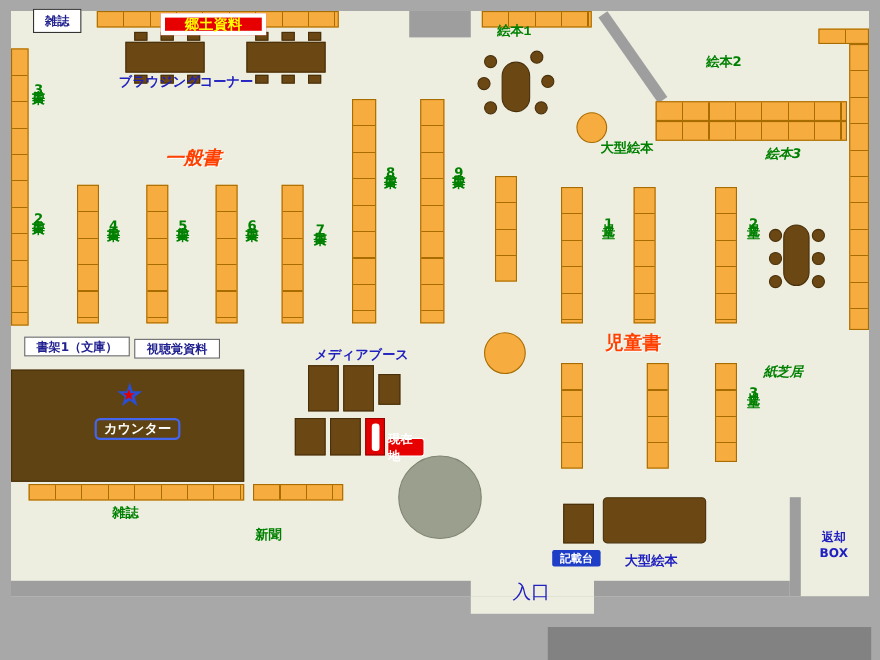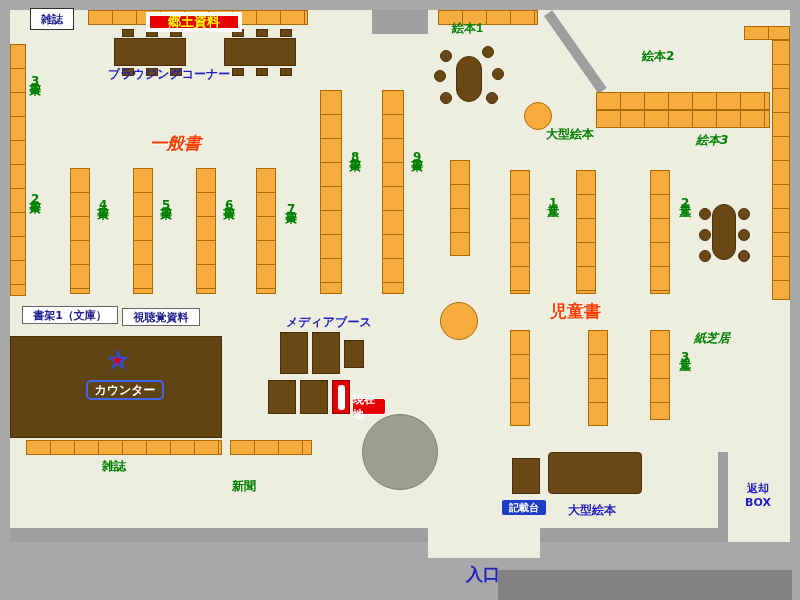--- a/index.html
+++ b/index.html
@@ -14,21 +14,21 @@
   .pillar{position:absolute;background:#9AA08D;border:1px solid #7E8472;border-radius:50%;box-sizing:border-box;}
   .vlabel{position:absolute;writing-mode:vertical-rl;text-orientation:upright;color:#008000;font-weight:bold;font-size:12px;letter-spacing:1px;line-height:1.1;}
   .glabel{position:absolute;color:#008000;font-weight:bold;font-size:12px;white-space:nowrap;}
   .blabel{position:absolute;color:#2020C0;font-weight:bold;font-size:12px;white-space:nowrap;}
   .wbox{position:absolute;background:#FFFFFF;border:1px solid #666;color:#202090;font-size:11px;font-weight:bold;display:flex;align-items:center;justify-content:center;white-space:nowrap;box-sizing:border-box;}
   .rtitle{position:absolute;color:#FF4000;font-weight:bold;font-size:17px;text-shadow:1px 1px 0 #fff;white-space:nowrap;}
   .redbox{position:absolute;background:#E60000;color:#FFFF00;font-weight:bold;font-size:13px;display:flex;align-items:center;justify-content:center;white-space:nowrap;box-sizing:border-box;border:4px solid #ffffff;}
   .genzaichi{position:absolute;background:#E60000;color:#fff;font-weight:bold;font-size:11px;display:flex;align-items:center;justify-content:center;border-radius:3px;border:1px solid #fff;box-sizing:border-box;z-index:6;}
   .heika-label{position:absolute;color:#fff;font-weight:bold;font-size:12px;border:2px solid #4466EE;border-radius:5px;display:flex;align-items:center;justify-content:center;white-space:nowrap;box-sizing:border-box;z-index:5;}
   .bluebox{position:absolute;background:#1E3EC8;color:#fff;font-size:10px;font-weight:bold;display:flex;align-items:center;justify-content:center;white-space:nowrap;box-sizing:border-box;border-radius:2px;}
-  .entrance{position:absolute;color:#2020C0;font-weight:bold;font-size:17px;white-space:nowrap;z-index:6;margin-top:36px;}
+  .entrance{position:absolute;color:#2020C0;font-weight:normal;font-size:17px;white-space:nowrap;z-index:6;}
   .star{position:absolute;width:32px;height:32px;z-index:5;}
   .star .outer{position:absolute;left:0;top:0;width:32px;height:32px;font-size:30px;line-height:32px;text-align:center;color:#2A4FD0;}
   .star .inner{position:absolute;left:9px;top:8px;font-size:14px;line-height:16px;color:#E00000;}
   .booth-red{position:absolute;background:#E00000;border:1px solid #990000;box-sizing:border-box;}
   .booth-red .stripe{position:absolute;left:5px;top:4px;width:7px;height:25px;background:#fff;border-radius:3px;}
   .chair{position:absolute;width:12px;height:8px;background:#6B4714;border:1px solid #49300A;box-sizing:border-box;}
   .stool{position:absolute;width:12px;height:12px;background:#6B4714;border:1px solid #49300A;border-radius:50%;box-sizing:border-box;}
 </style>
 </head>
 <body>

